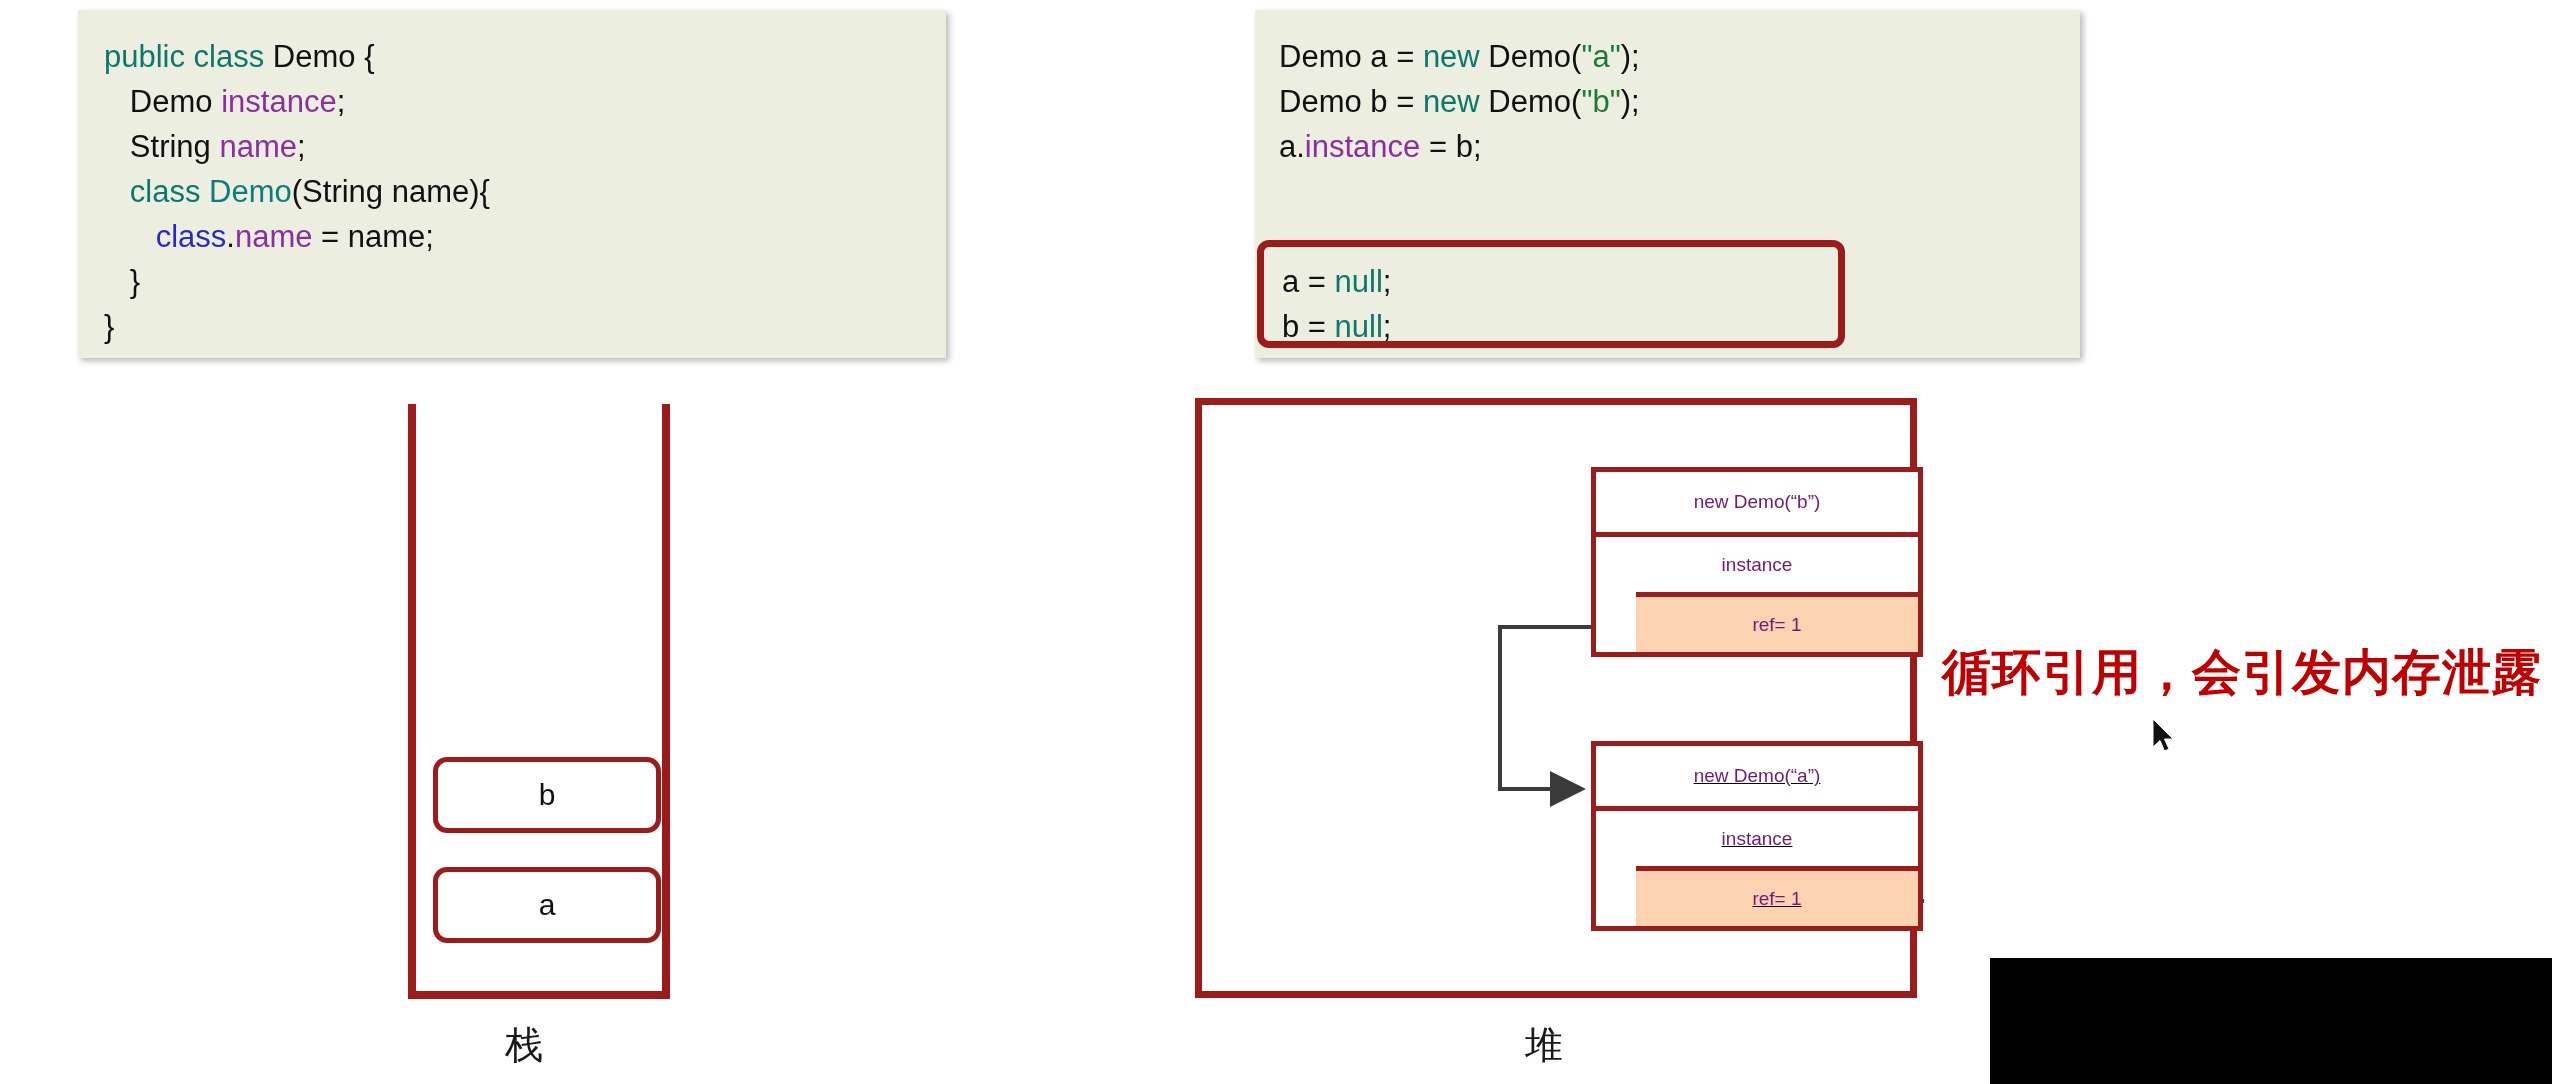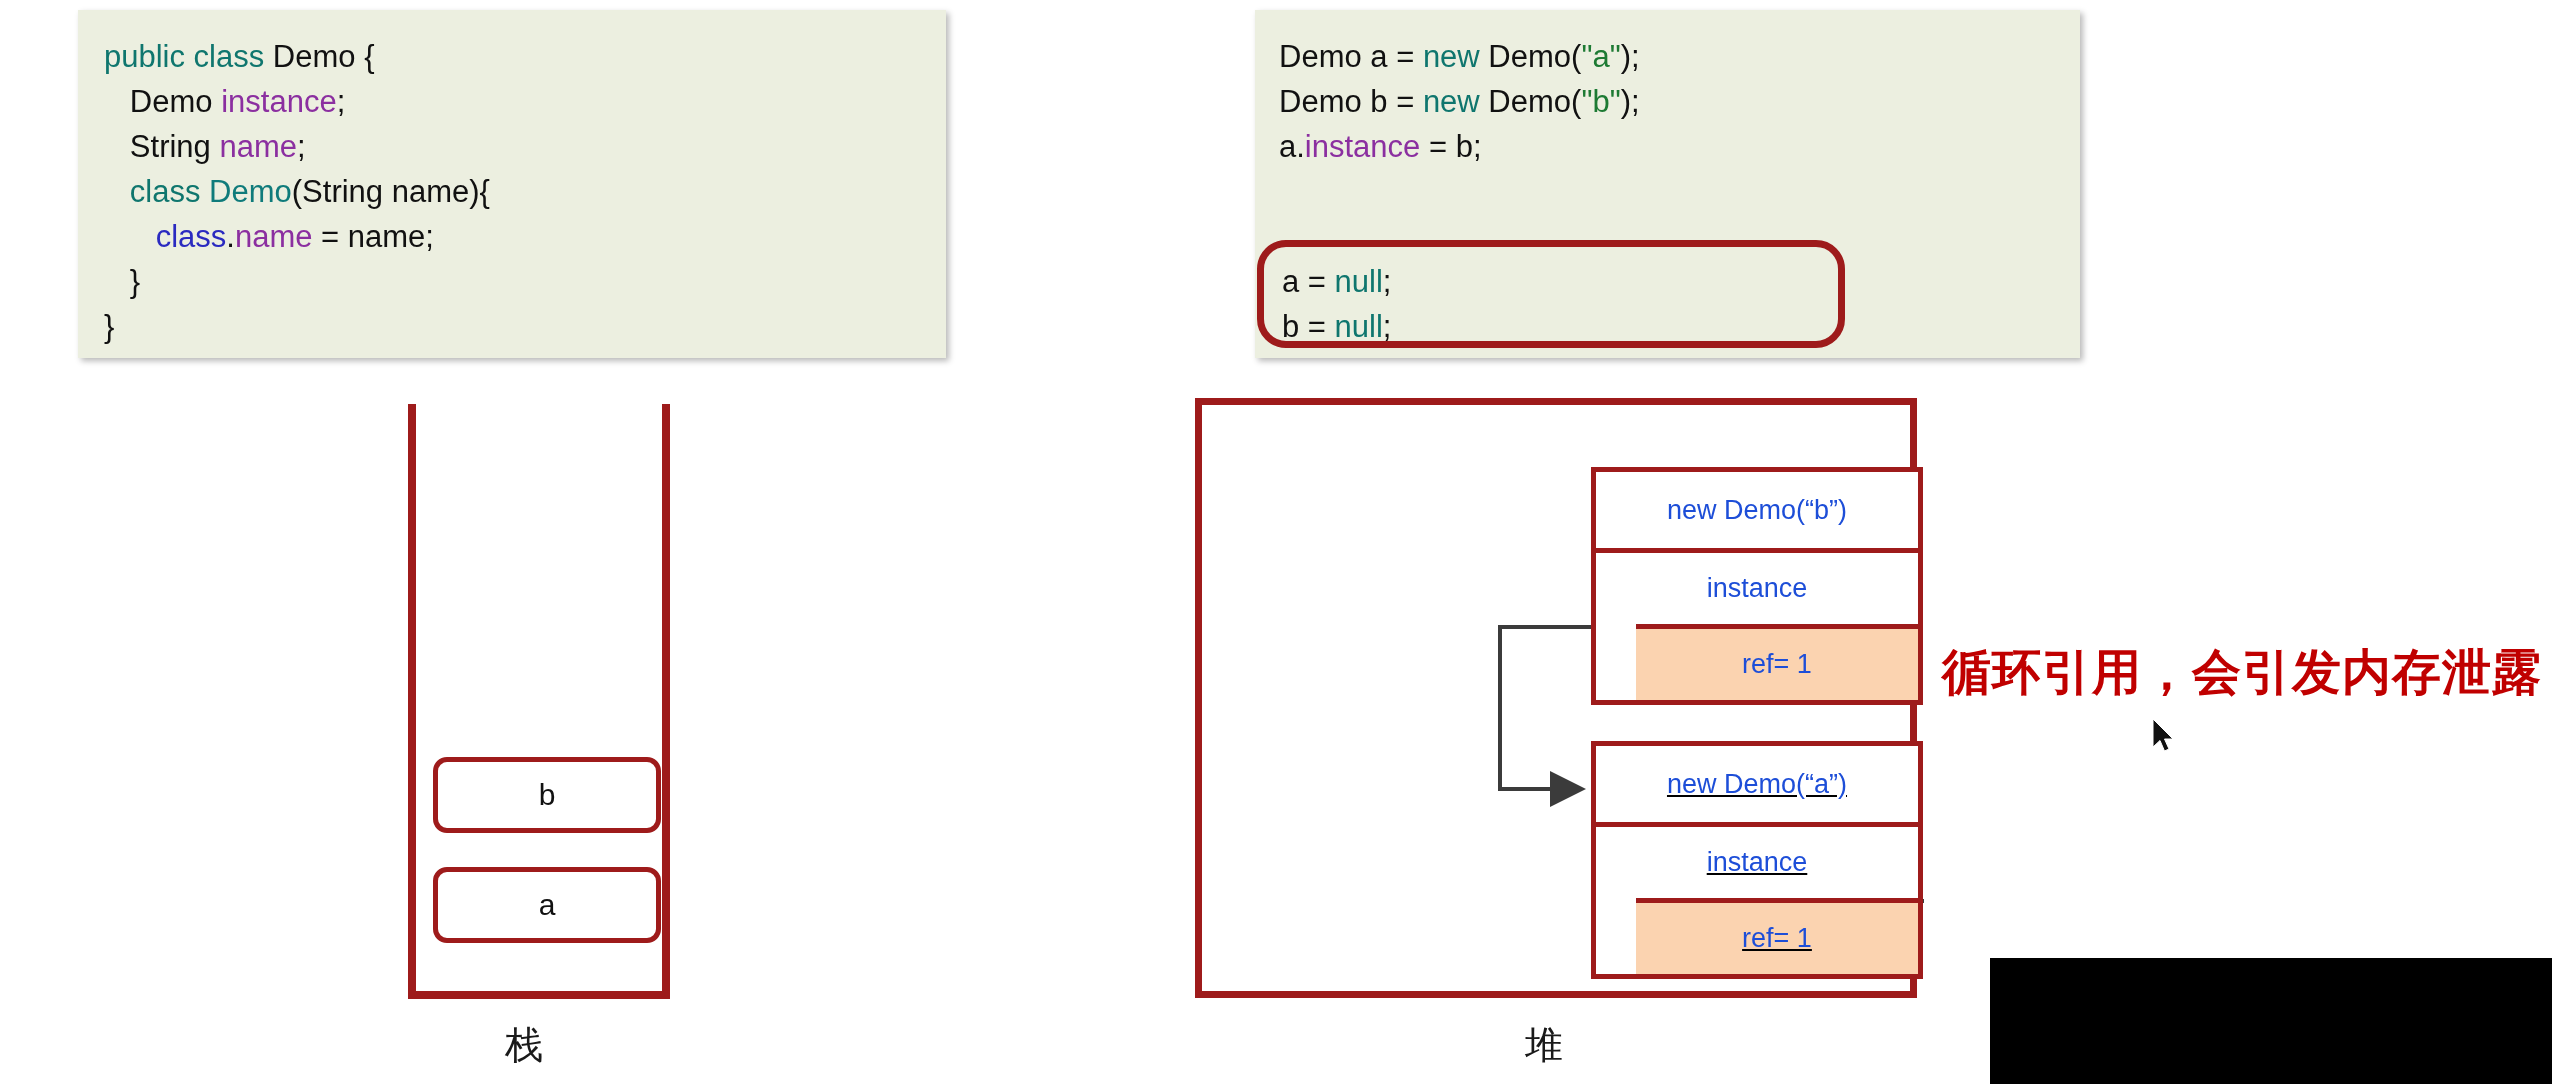--- a/index.html
+++ b/index.html
@@ -44,21 +44,21 @@
   #code-right .code-body { padding: 24px 0 0 24px; }
 
   
   #null-highlight {
     position: absolute;
     left: 1257px;
     top: 240px;
     width: 588px;
     height: 108px;
     border: 7px solid #9e1b1b;
-    border-radius: 29px;
+    border-radius: 12px;
     box-sizing: border-box;
     background: transparent;
   }
   #null-highlight .code-body { padding: 12px 0 0 18px; }
 
   
   #stack-shape {
     position: absolute;
     left: 408px;
     top: 404px;
@@ -106,26 +106,26 @@
     left: 389px;
     width: 332px;
     border: 5px solid #9e1b1b;
     box-sizing: border-box;
     background: #ffffff;
   }
   #heap-object-b { top: 62px; }
   #heap-object-a { top: 336px; text-decoration: underline; }
 
   .heap-cell {
-    height: 76px;
+    height: 60px;
     display: flex;
     align-items: center;
     justify-content: center;
-    font-size: 27px;
-    color: #1d4ed8;
+    font-size: 19px;
+    color: #701a75;
     background: #ffffff;
     box-sizing: border-box;
   }
   .heap-cell + .heap-cell { border-top: 5px solid #9e1b1b; }
   .heap-cell.ref { background: #fbd3b0; margin-left: 40px; }
 
   
   #heap-arrows {
     position: absolute;
     left: 0; top: 0;

